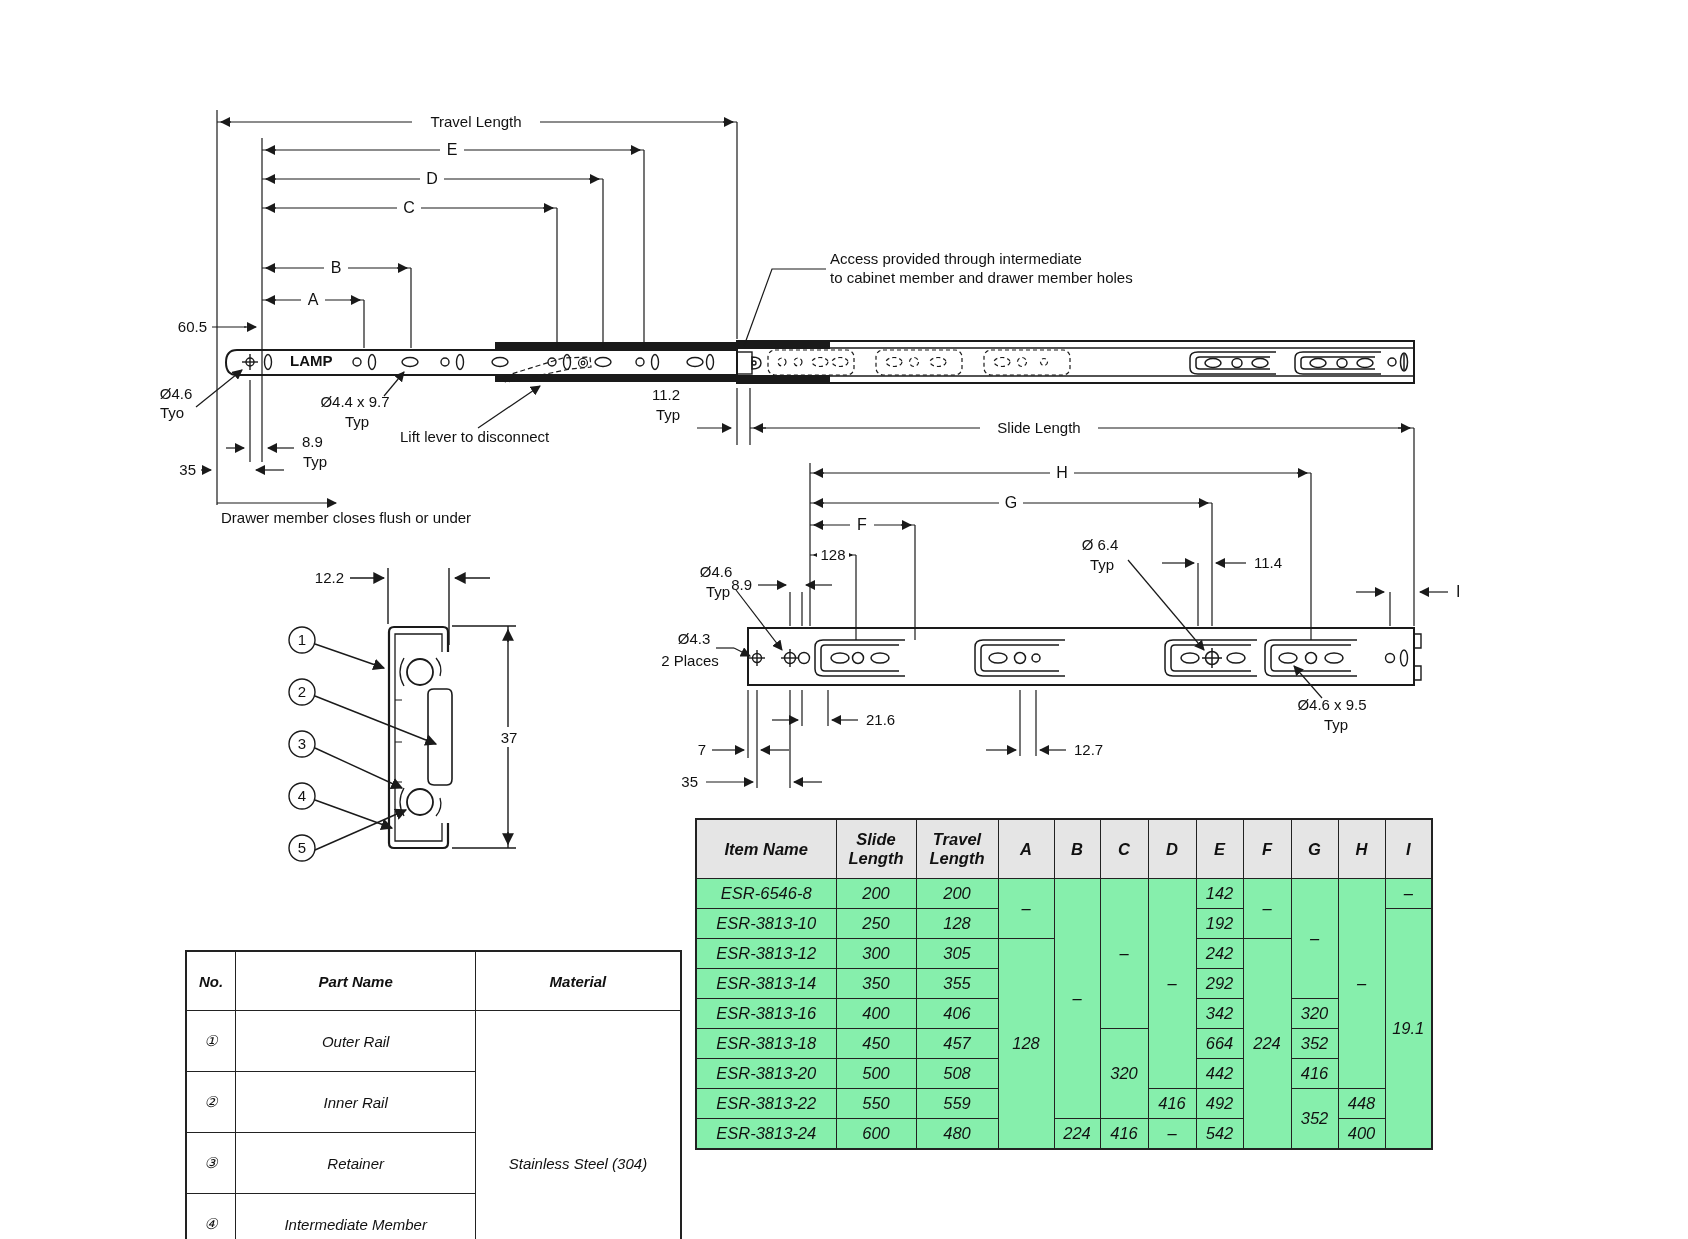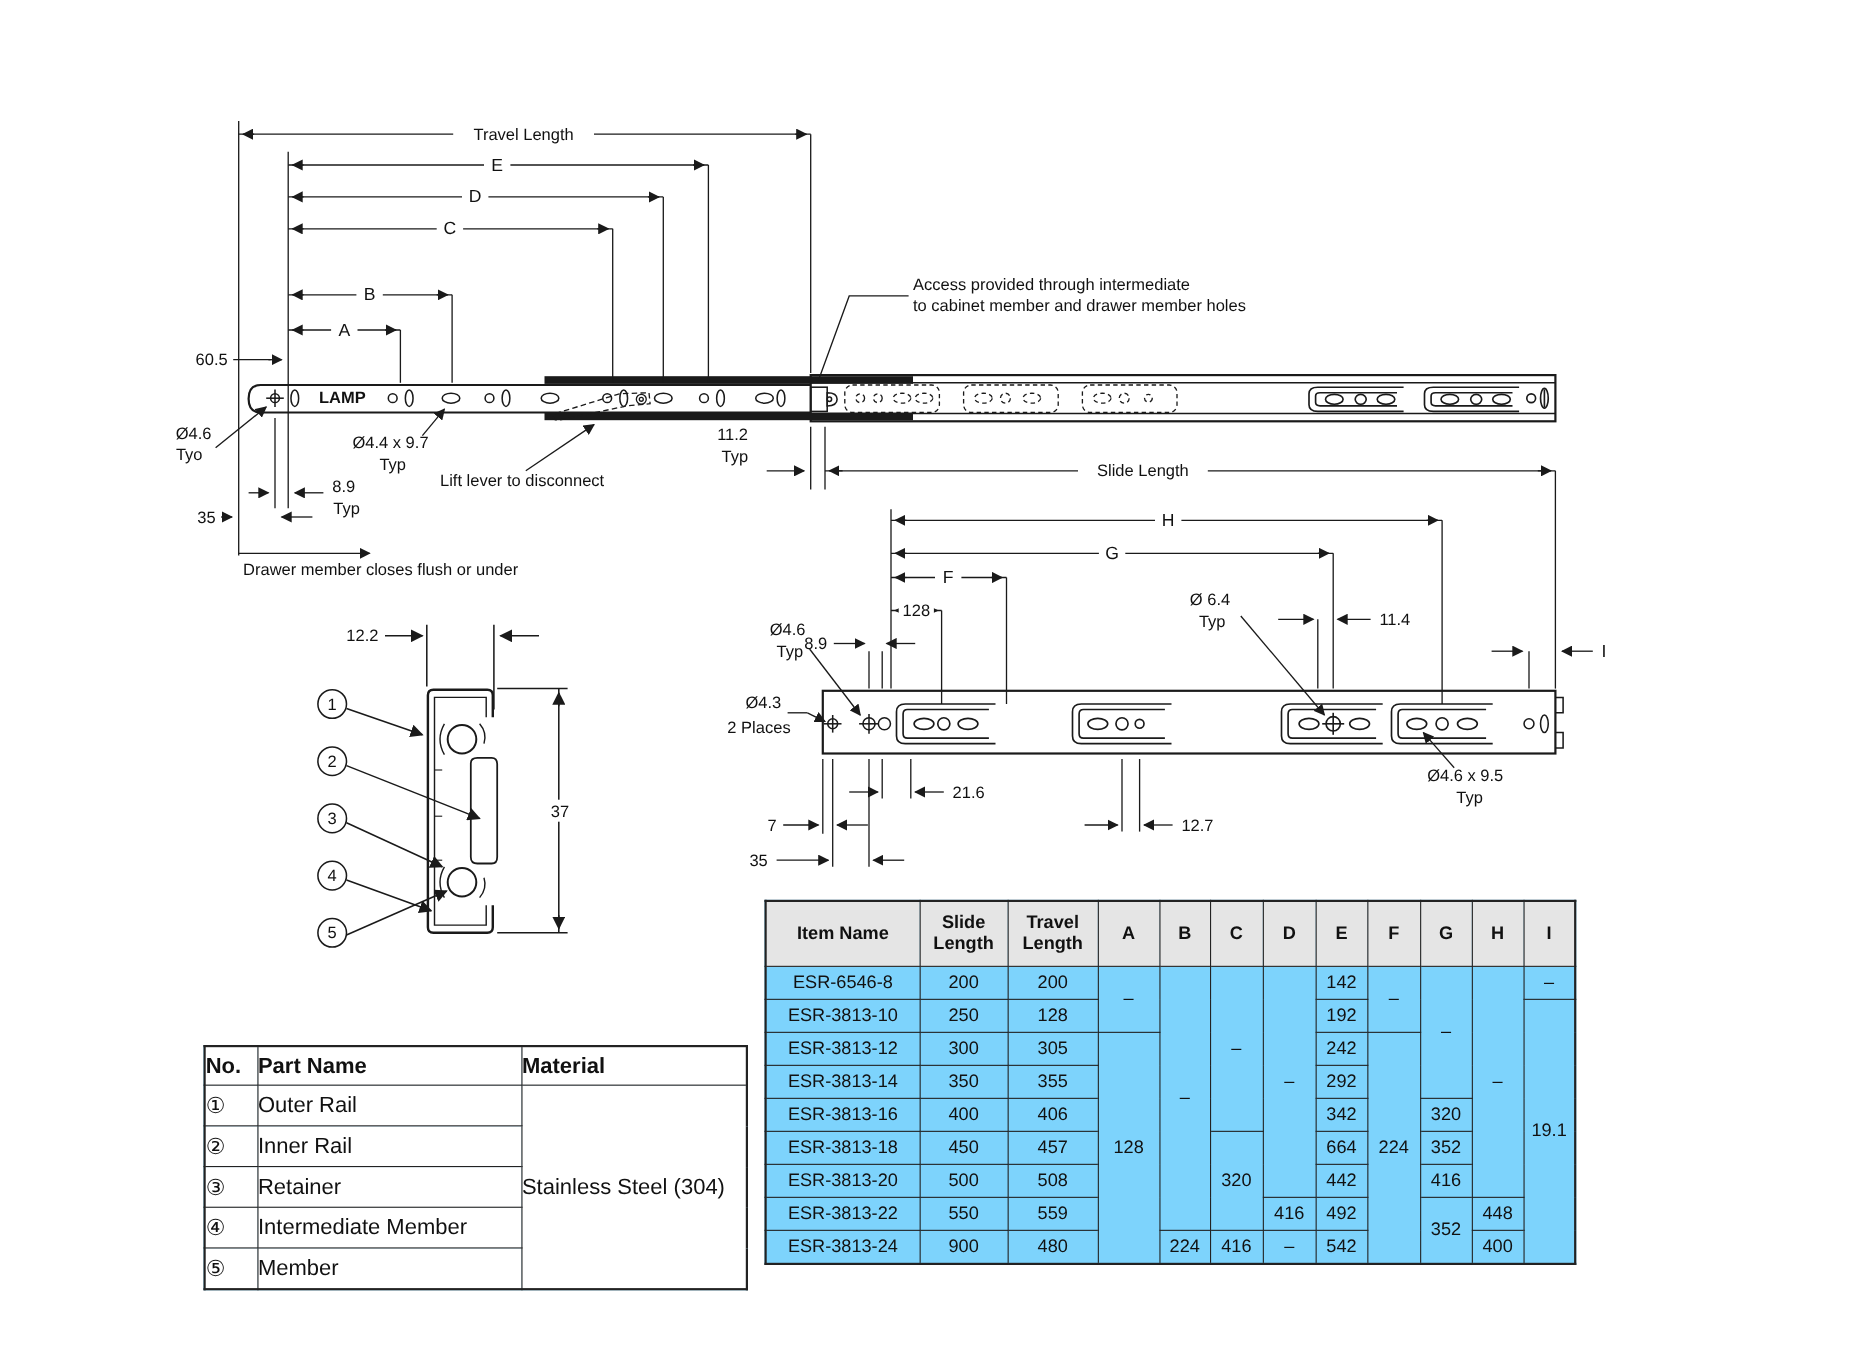--- a/index.html
+++ b/index.html
@@ -1,32 +1,32 @@
 <!DOCTYPE html>
 <html><head>
 <meta charset="utf-8">
 <style>
   html,body{margin:0;padding:0;background:#fff;}
   #page{position:relative;width:1688px;height:1239px;background:#fff;overflow:hidden;
         font-family:"Liberation Sans", sans-serif;color:#111;}
   svg{position:absolute;left:0;top:0;}
   svg text{font-family:"Liberation Sans", sans-serif;fill:#111;font-size:15px;}
   .dimletter{font-size:16px;}
-  table{border-collapse:collapse;position:absolute;background:#7dd3fc;table-layout:fixed;}
+  table{border-collapse:collapse;position:absolute;background:#86efac;table-layout:fixed;font-style:italic;}
   
   #dimtable{left:695px;top:818px;}
   #dimtable th,#dimtable td{border:1.5px solid #222;text-align:center;vertical-align:middle;
       font-size:16.5px;padding:0;}
   #dimtable{border:2.5px solid #222;}
   #dimtable th{background:#e5e5e5;font-weight:bold;height:58px;line-height:1.15;}
   #dimtable td{height:29px;}
   
   #partstable{left:185px;top:950px;}
-  #partstable th,#partstable td{border:1.5px solid #222;text-align:left;vertical-align:middle;
-      font-size:20px;padding:0;background:#fff;}
+  #partstable th,#partstable td{border:1.5px solid #222;text-align:center;vertical-align:middle;
+      font-size:15px;padding:12px;background:#fff;}
   #partstable{border:2px solid #222;}
   #partstable th{font-weight:bold;height:34px;}
   #partstable td{height:36px;}
   .circnum{font-size:18px;}
 </style>
 </head>
 <body>
 
 <div id="page">
 
@@ -523,21 +523,21 @@
     <td>ESR-3813-22</td>
     <td>550</td>
     <td>559</td>
     <td>416</td>
     <td>492</td>
     <td rowspan="2">352</td>
     <td>448</td>
   </tr>
   <tr>
     <td>ESR-3813-24</td>
-    <td>900</td>
+    <td>600</td>
     <td>480</td>
     <td>224</td>
     <td>416</td>
     <td>–</td>
     <td>542</td>
     <td>400</td>
   </tr>
 </tbody>
     </table>
 

